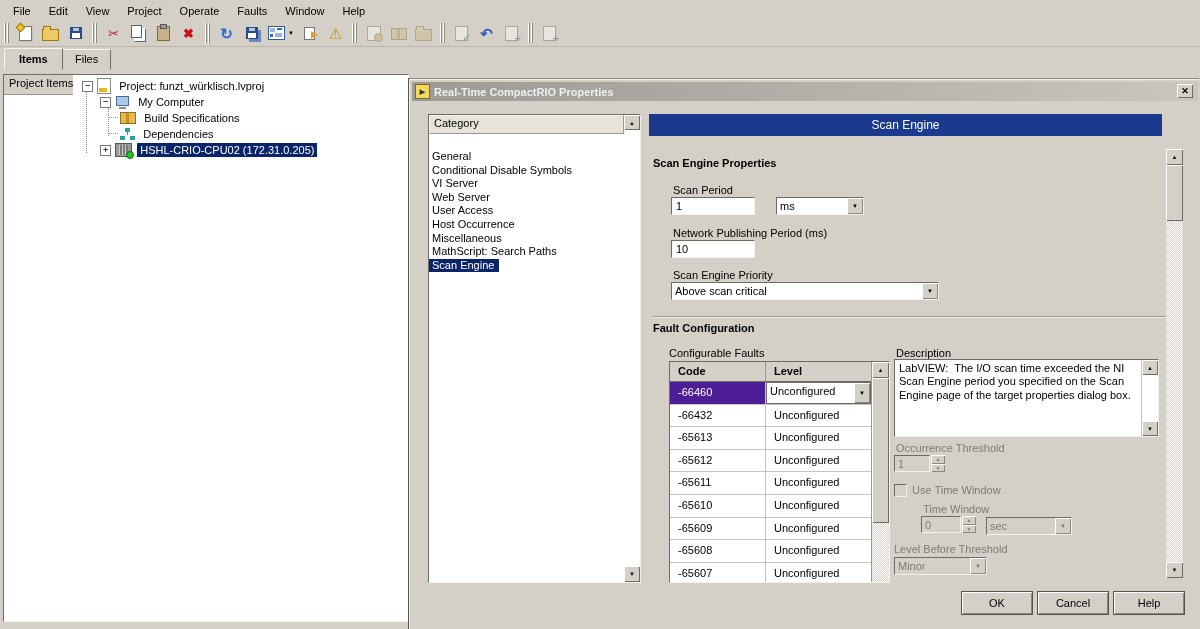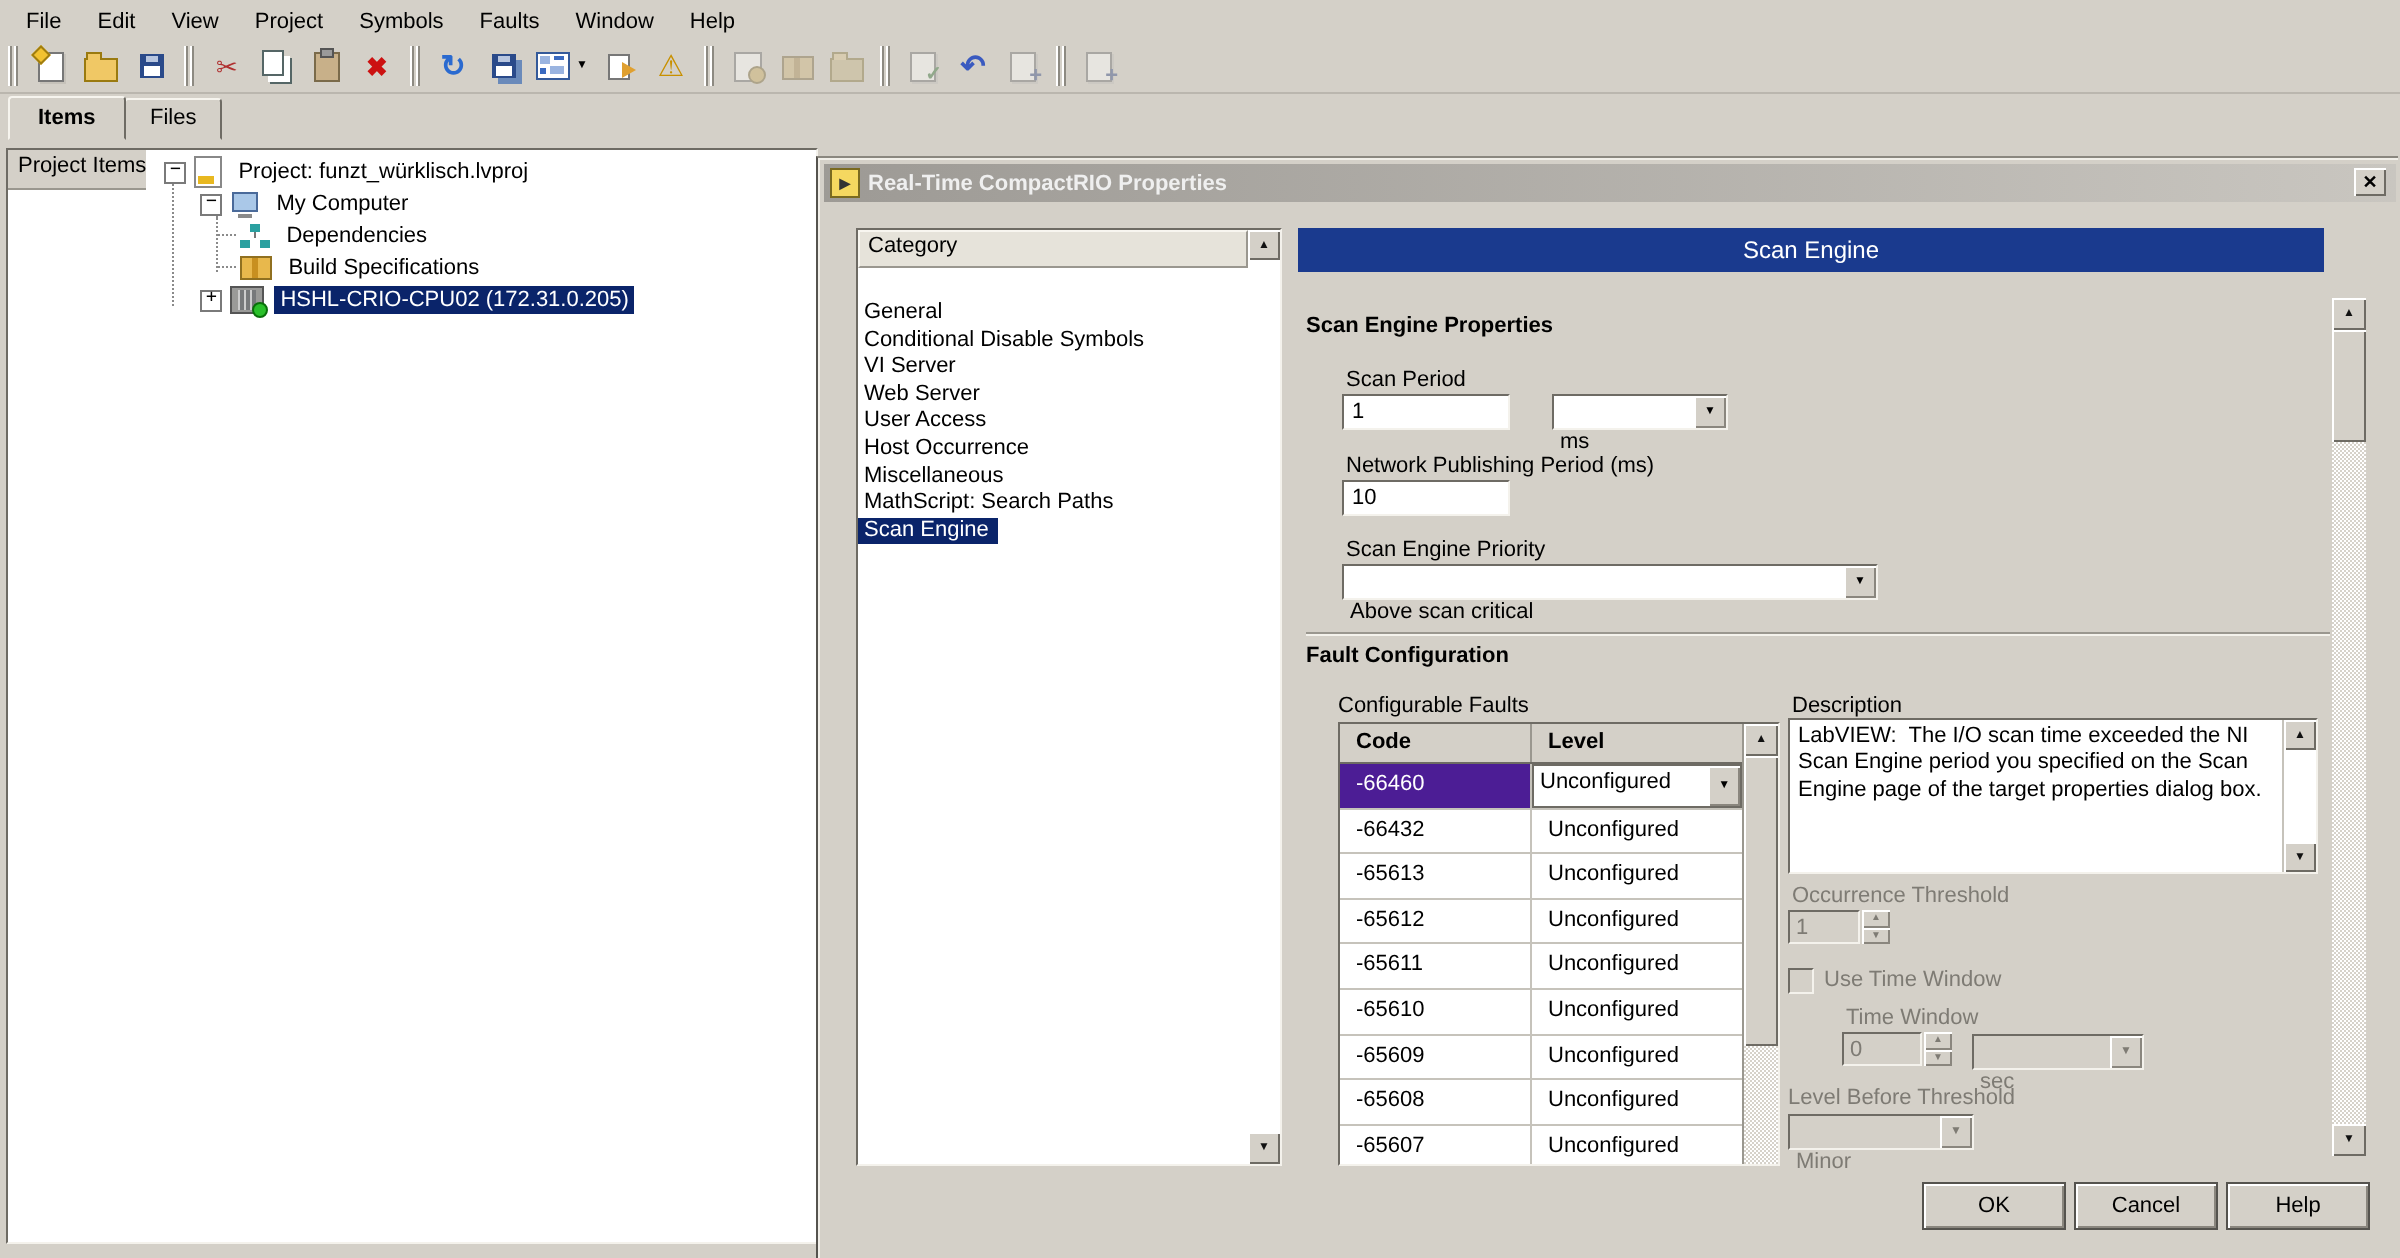--- a/index.html
+++ b/index.html
@@ -91,21 +91,21 @@
   .sb-track{flex:1;background:repeating-conic-gradient(#ffffff 0% 25%, #d6d2ca 0% 50%) 0 0/2px 2px}
   .sb-thumb{background:#d4d0c8;box-shadow:inset 1px 1px 0 #fff, inset -1px -1px 0 #6e6b64;flex:none}
 
   .page-header{position:absolute;left:240px;top:35px;width:513px;height:22px;background:#1a3a8e;color:#fff;font-size:12px;display:flex;align-items:center;justify-content:center}
   .content-sb{position:absolute;left:757px;top:70px;width:17px;height:429px;display:flex;flex-direction:column}
 
   .b{font-weight:bold}
   .abs{position:absolute}
   .input{position:absolute;background:#fff;border:1px solid;border-color:#6e6b64 #f4f2ec #f4f2ec #6e6b64;padding:2px 4px;height:18px;box-sizing:border-box}
   .combo{position:absolute;display:flex;background:#fff;border:1px solid;border-color:#6e6b64 #f4f2ec #f4f2ec #6e6b64;height:18px;box-sizing:border-box}
-  .combo .val{flex:1;padding:17px 3px;white-space:nowrap;overflow:hidden}
+  .combo .val{flex:1;padding:2px 3px;white-space:nowrap;overflow:hidden}
   .dd-btn{width:16px;background:#d4d0c8;box-shadow:inset 1px 1px 0 #fff, inset -1px -1px 0 #8a867e;display:flex;align-items:center;justify-content:center;font-size:6px;flex:none}
   .combo.disabled{background:#d4d0c8;color:#7e7b74}
   .divider{position:absolute;left:244px;top:237px;width:512px;height:0;border-top:1px solid #9a978f;border-bottom:1px solid #f4f2ec}
 
   
   .fault-table{position:absolute;left:260px;top:282px;width:219px;height:220px;background:#fff;border:1px solid;border-color:#6e6b64 #f4f2ec #f4f2ec #6e6b64;display:flex;overflow:hidden}
   .ft-main{width:202px;display:flex;flex-direction:column}
   .ft-head{display:flex;height:19px;background:#d4d0c8;border-bottom:1px solid #6e6b64;font-weight:bold;flex:none}
   .ft-head .c1{width:96px;padding:3px 0 0 8px;border-right:1px solid #9a978f;box-sizing:border-box}
   .ft-head .c2{flex:1;padding:3px 0 0 8px}
@@ -135,21 +135,21 @@
 </head>
 <body>
 
 <div id="screen">
 
   <div class="menubar" id="menubar">
       <span class="menu-item">File</span>
       <span class="menu-item">Edit</span>
       <span class="menu-item">View</span>
       <span class="menu-item">Project</span>
-      <span class="menu-item">Symbols</span>
+      <span class="menu-item">Operate</span>
       <span class="menu-item">Faults</span>
       <span class="menu-item">Window</span>
       <span class="menu-item">Help</span>
     </div>
 
   <div class="toolbar">
     <div class="grip"></div>
     <div class="tbtn">
         <span class="i-page">
           <span class="i-spark"></span>
@@ -241,28 +241,28 @@
       </div>
       <div class="tree-row">
         <span style="width:27px;flex:none"></span>
         <span class="exp">−</span>
         <span class="ticon ic-comp"></span>
         <span class="tree-label">My Computer</span>
       </div>
       <div class="tree-row">
         <span style="width:36px;flex:none"></span>
         <span class="hstub"></span>
-        <span class="ticon ic-deps"></span>
-        <span class="tree-label">Dependencies</span>
+        <span class="ticon i-pkg" style="margin-top:0"></span>
+        <span class="tree-label">Build Specifications</span>
       </div>
       <div class="tree-row">
         <span style="width:36px;flex:none"></span>
         <span class="hstub"></span>
-        <span class="ticon i-pkg" style="margin-top:0"></span>
-        <span class="tree-label">Build Specifications</span>
+        <span class="ticon ic-deps"></span>
+        <span class="tree-label">Dependencies</span>
       </div>
       <div class="tree-row">
         <span style="width:27px;flex:none"></span>
         <span class="exp">+</span>
         <span class="ticon ic-crio"></span>
         <span class="tree-label selected">HSHL-CRIO-CPU02 (172.31.0.205)</span>
       </div>
     </div>
   </div>
 

